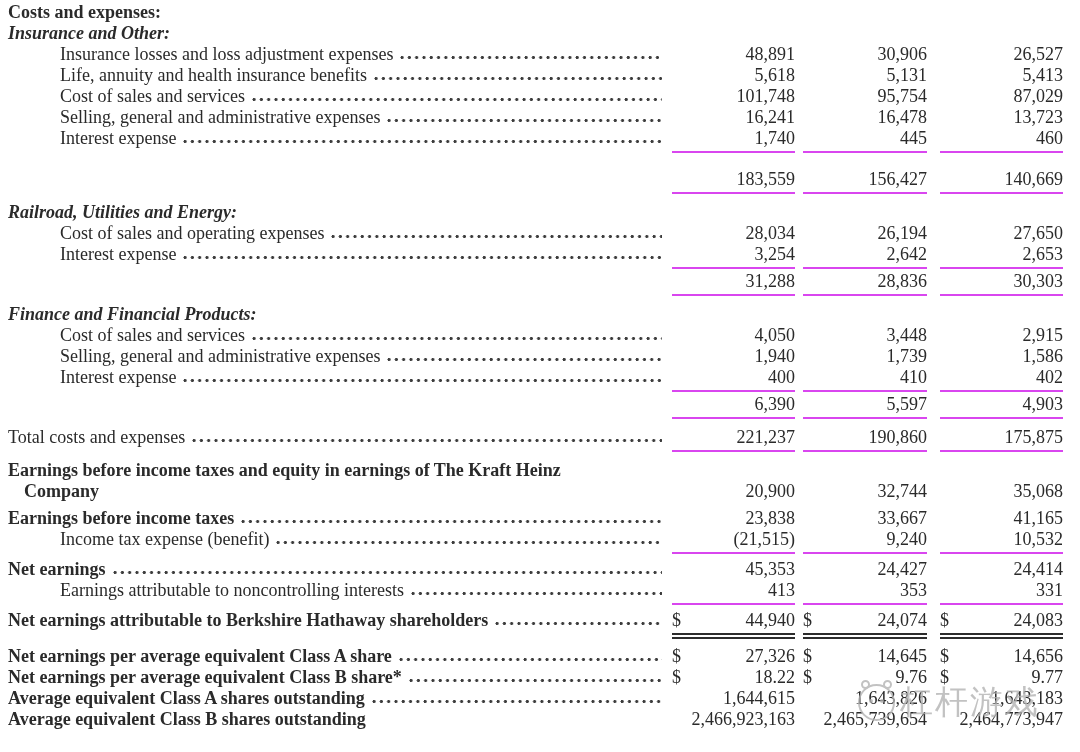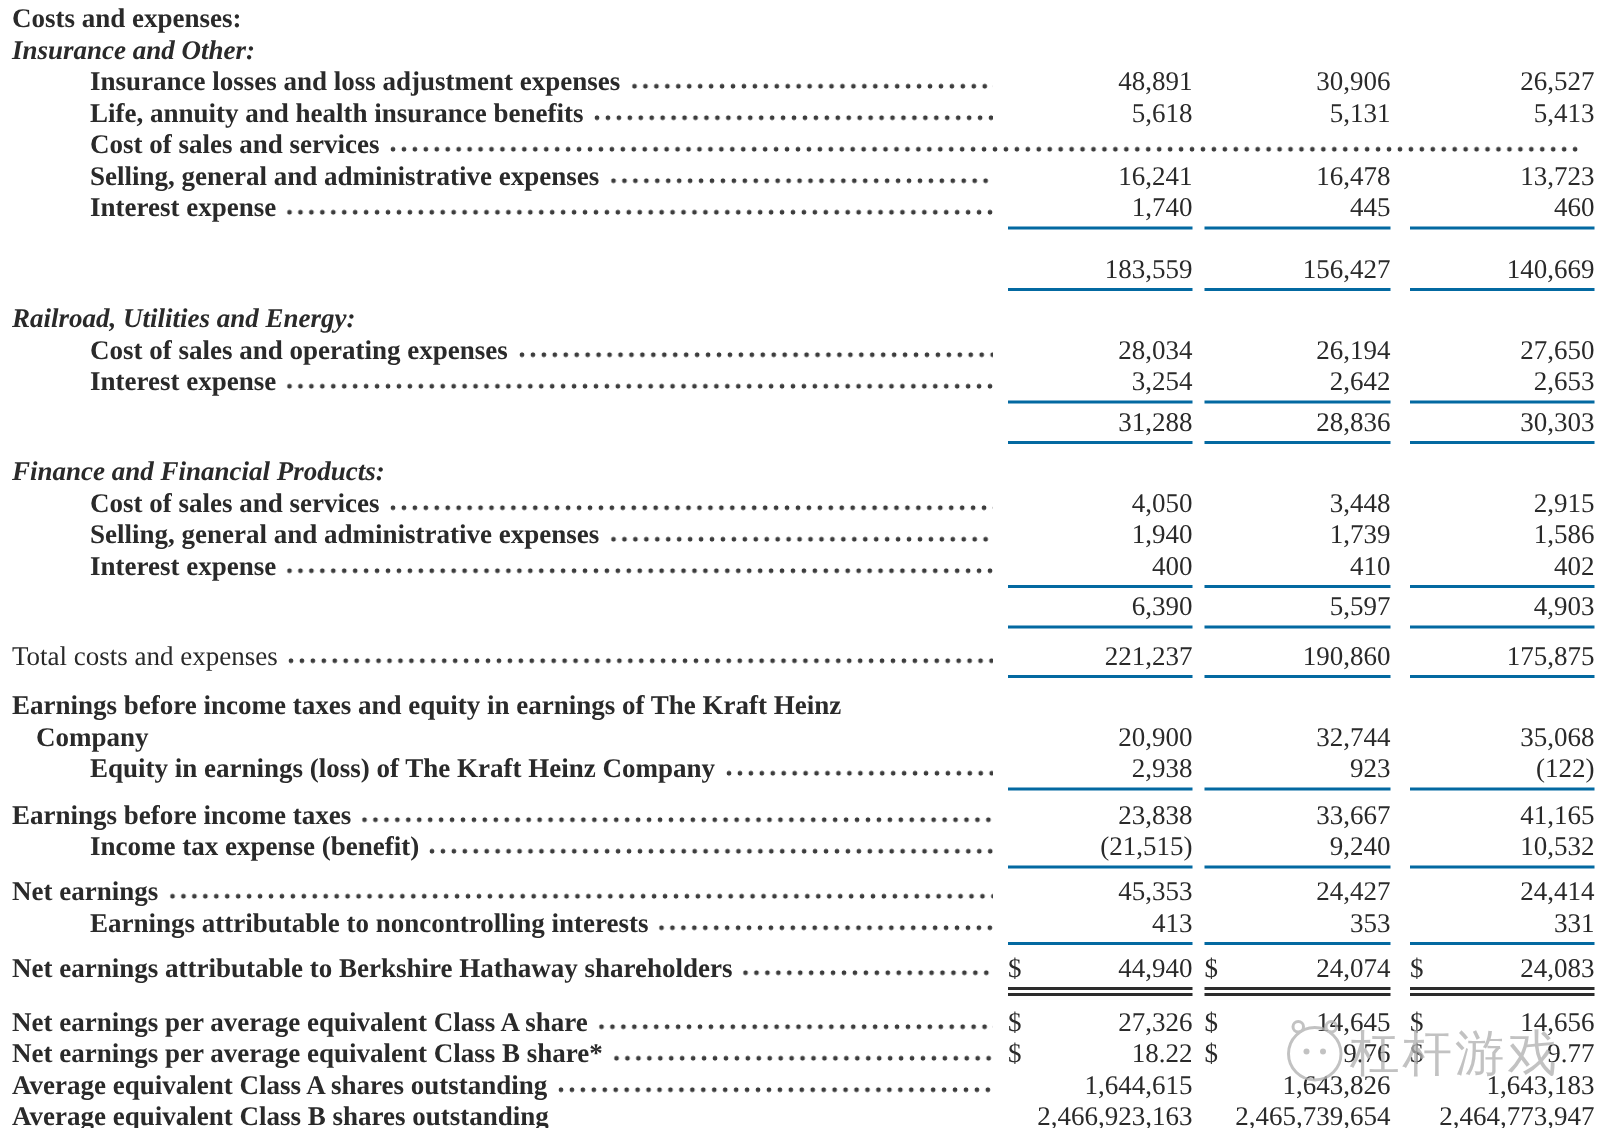--- a/index.html
+++ b/index.html
@@ -10,39 +10,39 @@
     padding:2px 17px 0 8px;
     background:#ffffff;
     font-family:"Liberation Serif","DejaVu Serif",serif;
     font-size:18px;
     color:#2a2a2a;
     overflow:hidden;
   }
   .row{display:flex;align-items:baseline;line-height:21px;}
   .label{flex:1 1 auto;display:flex;align-items:baseline;min-width:0;}
   .label.ind1{padding-left:16px;}
-  .label.ind2{padding-left:52px;font-weight:bold;}
+  .label.ind2{padding-left:52px;}
   .lt{white-space:nowrap;}
   .b{font-weight:bold;font-family:Liberation Serif, serif;}
   .i{font-style:italic;}
   .leader{
     flex:1 1 auto;
     height:5px;
     margin:0 10px 2px 7px;
     background-image:radial-gradient(circle at 2px 2.5px,#3c3c3c 1.35px,rgba(0,0,0,0) 1.8px);
     background-repeat:repeat-x;
     background-size:7.3px 5px;
   }
   .vals{flex:0 0 391px;display:flex;align-items:baseline;}
   .c{width:123px;display:flex;align-items:baseline;}
   .c1{width:124px;margin-left:8px;}
   .c2{width:123px;margin-left:13px;}
   .v{margin-left:auto;white-space:nowrap;}
   .ds{white-space:nowrap;}
-  .rule .c.has{border-bottom:2px solid #0369a1;padding-bottom:2px;}
+  .rule .c.has{border-bottom:2px solid #d946ef;padding-bottom:2px;}
   .drule .c.has{position:relative;border-bottom:2px solid #2c2c2c;padding-bottom:2px;}
   .drule .c.has::after{
     content:"";position:absolute;left:0;right:0;bottom:-6px;
     border-bottom:2px solid #2c2c2c;
   }
   
   .watermark{
     position:absolute;left:858px;top:680px;
     display:flex;align-items:center;
     opacity:.78;z-index:5;pointer-events:none;
@@ -123,20 +123,31 @@
           <div class="c c2 has">
             <span class="v">5,413</span>
           </div>
         </div>
       </div>
       <div class="row">
         <div class="label ind2">
           <span class="lt">Cost of sales and services</span>
           <span class="leader"></span>
         </div>
+        <div class="vals">
+          <div class="c c0 has">
+            <span class="v">101,748</span>
+          </div>
+          <div class="c c1 has">
+            <span class="v">95,754</span>
+          </div>
+          <div class="c c2 has">
+            <span class="v">87,029</span>
+          </div>
+        </div>
       </div>
       <div class="row">
         <div class="label ind2">
           <span class="lt">Selling, general and administrative expenses</span>
           <span class="leader"></span>
         </div>
         <div class="vals">
           <div class="c c0 has">
             <span class="v">16,241</span>
           </div>
@@ -351,37 +362,20 @@
         </div>
         <div class="vals">
           <div class="c c0 has">
             <span class="v">20,900</span>
           </div>
           <div class="c c1 has">
             <span class="v">32,744</span>
           </div>
           <div class="c c2 has">
             <span class="v">35,068</span>
-          </div>
-        </div>
-      </div>
-      <div class="row rule">
-        <div class="label ind2">
-          <span class="lt">Equity in earnings (loss) of The Kraft Heinz Company</span>
-          <span class="leader"></span>
-        </div>
-        <div class="vals">
-          <div class="c c0 has">
-            <span class="v">2,938</span>
-          </div>
-          <div class="c c1 has">
-            <span class="v">923</span>
-          </div>
-          <div class="c c2 has">
-            <span class="v">(122)</span>
           </div>
         </div>
       </div>
       <div class="row" style="margin-top: 6px;">
         <div class="label">
           <span class="lt b">Earnings before income taxes</span>
           <span class="leader"></span>
         </div>
         <div class="vals">
           <div class="c c0 has">

